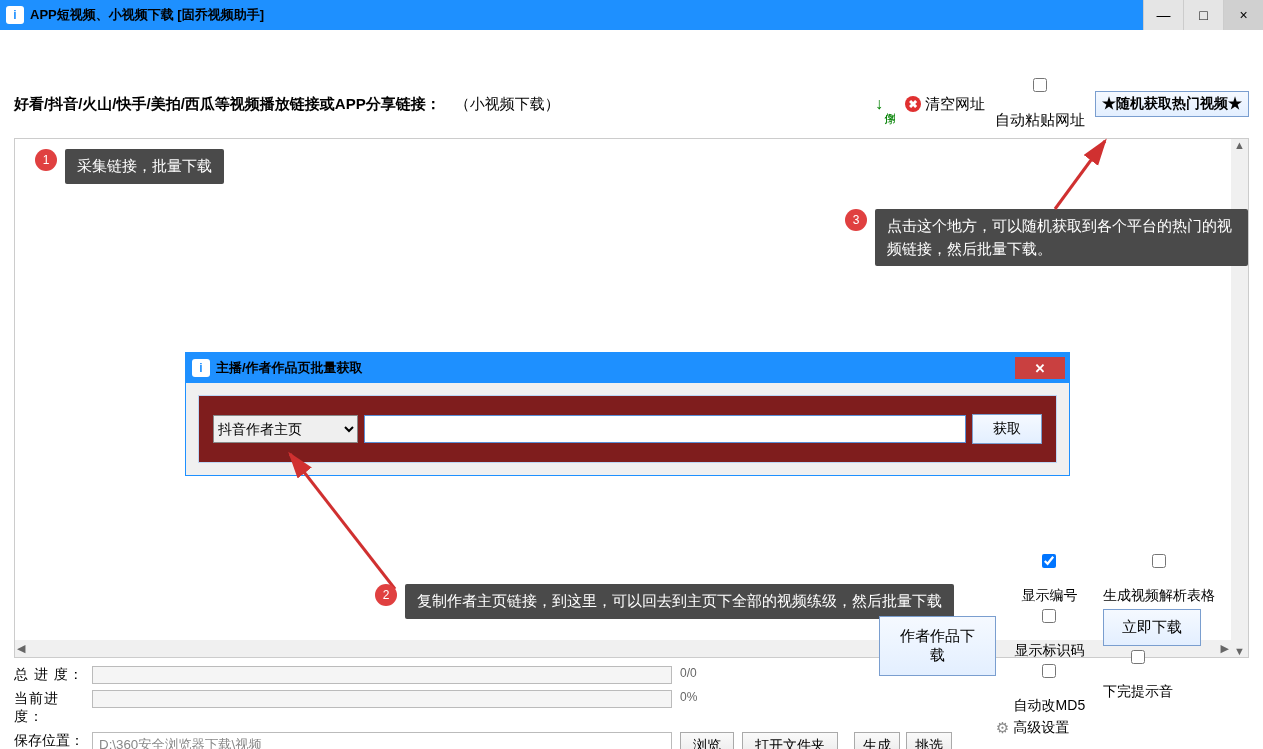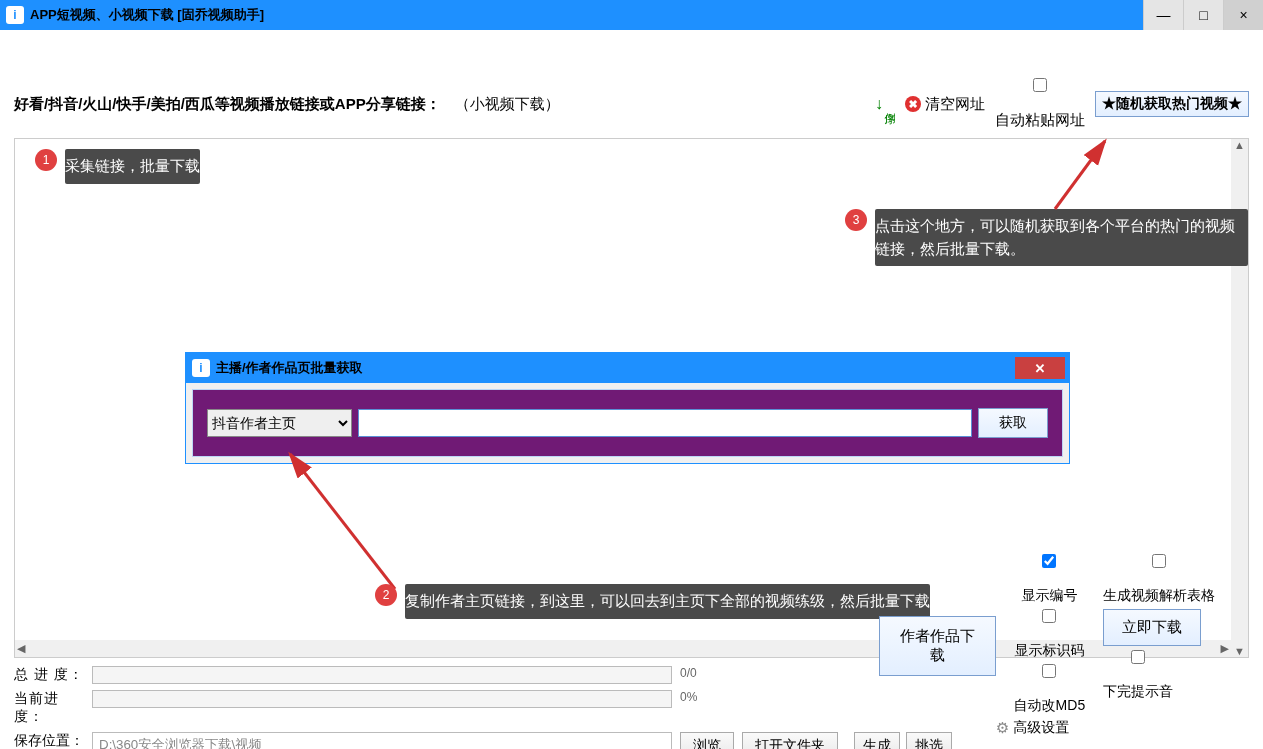--- a/index.html
+++ b/index.html
@@ -20,30 +20,30 @@
 .clear-btn { display: flex; align-items: center; gap: 4px; }
 .clear-btn .x { background: #e03030; color: #fff; border-radius: 50%; width: 16px; height: 16px; display:flex; align-items:center; justify-content:center; font-size: 11px; font-weight:bold;}
 .chk { display: flex; align-items: center; gap: 19px; flex-direction: column; }
 .chk input { width: 14px; height: 14px; }
 .random-btn { border: 1px solid #7a9ecf; background: linear-gradient(#f5f9ff,#e3efff); padding: 3px 6px; font-weight:bold; font-size:14px;}
 .content { position: relative; margin: 4px 14px 0 14px; border: 1px solid #ccc; height: 520px; background:#fff;}
 .content .scrollbar-v { position:absolute; right:0; top:0; width:17px; height:100%; background:#f0f0f0; display:flex; flex-direction:column; align-items:center; justify-content:space-between; font-size:11px; color:#666;}
 .content .scrollbar-h { position:absolute; left:0; bottom:0; right:17px; height:17px; background:#f0f0f0; display:flex; align-items:center; justify-content:space-between; font-size:11px; color:#666; padding:0 2px;}
 .callout { position:absolute; display:flex; align-items:flex-start; gap:8px; }
 .badge { background:#e04040; color:#fff; width:22px; height:22px; border-radius:11px; display:flex; align-items:center; justify-content:center; font-size:12px; flex-shrink:0;}
-.tooltip { background:#4a4a4a; color:#fff; padding:6px 0; border-radius:2px; font-size:15px; line-height:1.5; max-width:420px;}
+.tooltip { background:#4a4a4a; color:#fff; padding:6px 12px; border-radius:2px; font-size:15px; line-height:1.5; max-width:420px;}
 .callout1 { top:10px; left:20px; }
 .callout3 { top:70px; left:830px; }
 .callout2 { top:445px; left:360px; }
 svg.arrow-svg { position:absolute; pointer-events:none; }
 .dialog { position:absolute; left:170px; top:213px; width:885px; border:1px solid #1e90ff; background:#f0f0f0; }
 .dialog .dlg-title { background:#1e90ff; height:30px; display:flex; align-items:center; padding-left:6px; font-weight:bold; color:#000;}
 .dialog .dlg-title .app-icon { width:18px; height:18px; background:#fff; border-radius:3px; display:flex; align-items:center; justify-content:center; color:#1e90ff; font-size:12px; margin-right:6px;}
 .dialog .dlg-close { margin-left:auto; width:50px; height:22px; background:#c94040; color:#fff; display:flex; align-items:center; justify-content:center; margin-right:4px; font-size:13px;}
-.dialog .dlg-body { background:#701a75; padding:18px 14px; display:flex; gap:6px; align-items:center; border:1px solid #bcd6f5; margin:6px;}
+.dialog .dlg-body { background:#7f1d1d; padding:18px 14px; display:flex; gap:6px; align-items:center; border:1px solid #bcd6f5; margin:12px;}
 .dialog select { height:28px; width:145px; font-size:14px; border:1px solid #888;}
 .dialog input[type=text] { flex:1; height:28px; border:1px solid #5a8fd6; padding:0 6px;}
 .dialog .fetch-btn { width:70px; height:30px; border:1px solid #7a9ecf; background:linear-gradient(#f5f9ff,#e3efff); font-size:14px;}
 .bottom { padding: 8px 14px 6px 14px; }
 .progress-row { display:flex; gap:8px; margin-bottom:6px; font-size:14px;}
 .progress-row .lbl { width:70px; letter-spacing:1px;}
 .progress-bar { flex:0 0 580px; height:18px; border:1px solid #bbb; background:#f5f5f5;}
 .progress-row .val { width:40px; color:#666; font-size:12px;}
 .bottom-row { display:flex; gap:8px; font-size:14px; margin-top:4px;}
 .bottom-row .lbl { width:70px;}

